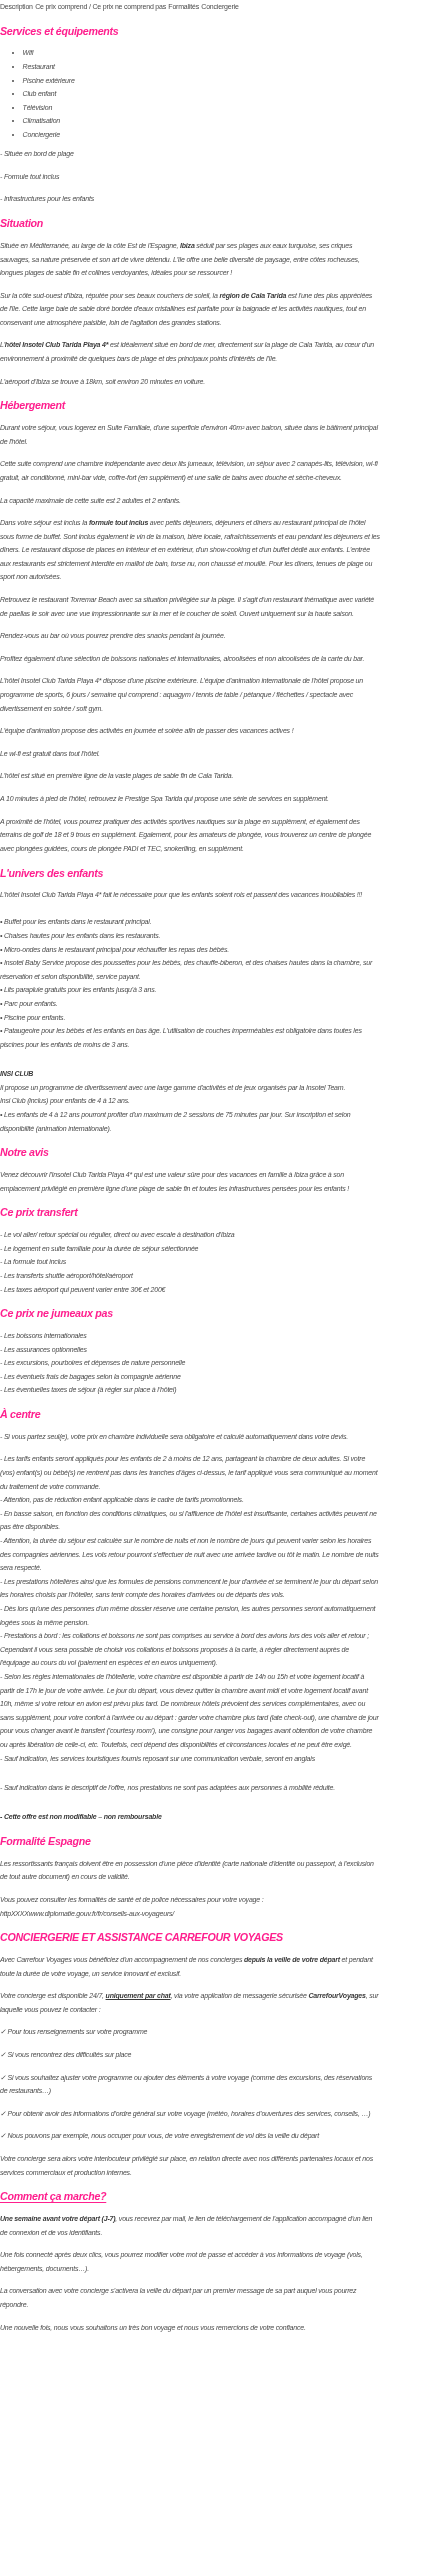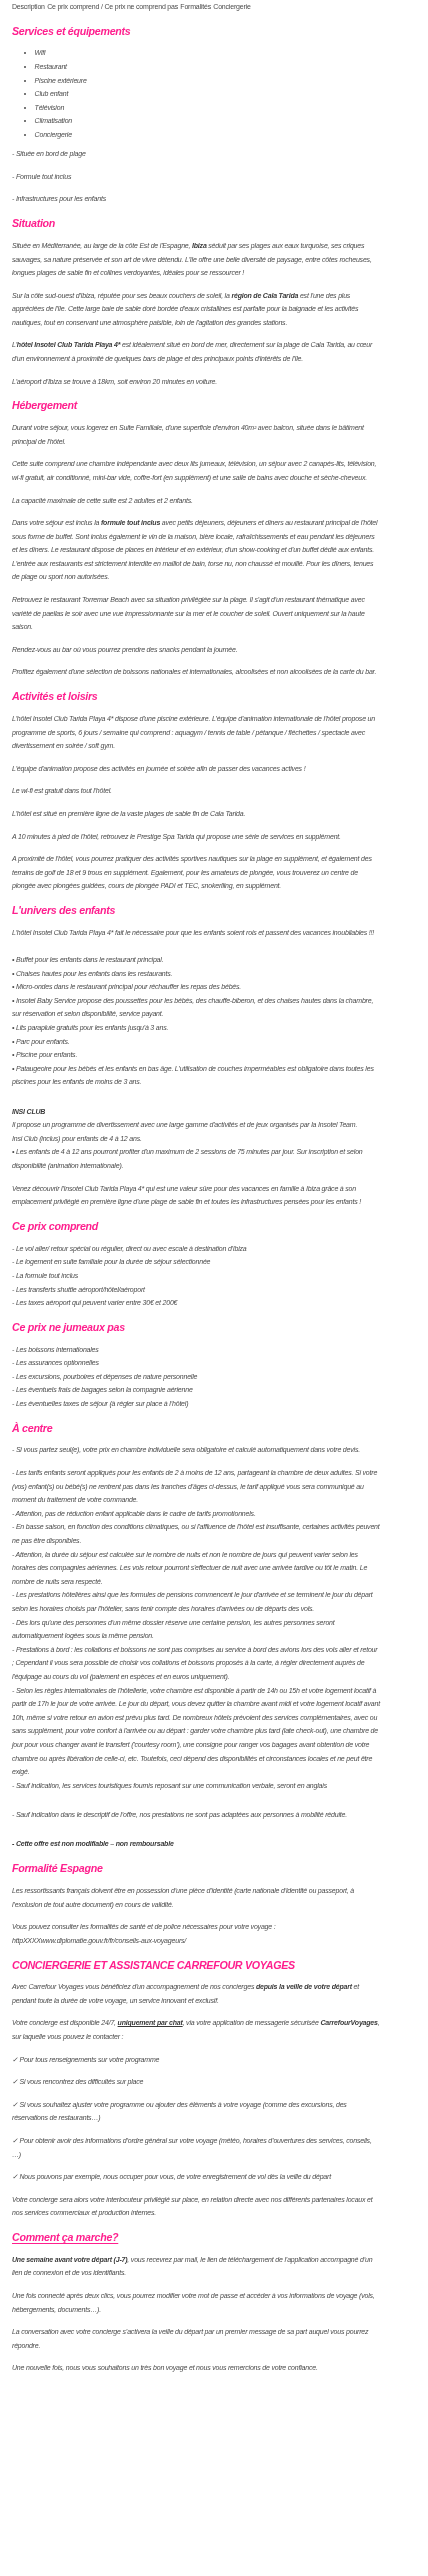--- a/index.html
+++ b/index.html
@@ -4,21 +4,21 @@
 <style>
   html, body { margin: 0; padding: 0; background: #ffffff; }
   body {
     width: 428px;
     font-family: "Liberation Sans", sans-serif;
     color: #4a4a4a;
     font-size: 7px;
     line-height: 13.6px;
     letter-spacing: -0.2px;
   }
-  .page { padding: 0 0 0 12px; width: 380px; box-sizing: border-box; }
+  .page { padding: 0 0 0 0; width: 380px; box-sizing: border-box; }
   .topline { font-style: normal; font-size: 7px; line-height: 13.6px; padding-top: 0; margin: 0; letter-spacing: -0.2px; }
   .topline span { margin-right: 2.3px; }
   h2 {
     color: #ff1f8e;
     font-style: italic;
     font-weight: bold;
     font-size: 10.7px;
     line-height: 14.7px;
     margin: 10.2px 0 8px 0;
     letter-spacing: -0.3px;
@@ -82,21 +82,20 @@
   </section>
 
   <section>
     <p><span>Dans votre séjour est inclus la </span><b>formule tout inclus</b><span> avec petits déjeuners, déjeuners et dîners au restaurant principal de l'hôtel sous forme de buffet. Sont inclus également le vin de la maison, bière locale, rafraîchissements et eau pendant les déjeuners et les dîners. Le restaurant dispose de places en intérieur et en extérieur, d'un show-cooking et d'un buffet dédié aux enfants. L'entrée aux restaurants est strictement interdite en maillot de bain, torse nu, non chaussé et mouillé. Pour les dîners, tenues de plage ou sport non autorisées.</span></p>
     <p>Retrouvez le restaurant Torremar Beach avec sa situation privilégiée sur la plage. Il s'agit d'un restaurant thématique avec variété de paellas le soir avec une vue impressionnante sur la mer et le coucher de soleil. Ouvert uniquement sur la haute saison.</p>
     <p>Rendez-vous au bar où vous pourrez prendre des snacks pendant la journée.</p>
     <p>Profitez également d'une sélection de boissons nationales et internationales, alcoolisées et non alcoolisées de la carte du bar.</p>
   </section>
 
   <section>
-    <h2>Activités et loisirs</h2>
     <p>L'hôtel Insotel Club Tarida Playa 4* dispose d'une piscine extérieure. L'équipe d'animation internationale de l'hôtel propose un programme de sports, 6 jours / semaine qui comprend : aquagym / tennis de table / pétanque / fléchettes / spectacle avec divertissement en soirée / soft gym.</p>
     <p>L'équipe d'animation propose des activités en journée et soirée afin de passer des vacances actives !</p>
     <p>Le wi-fi est gratuit dans tout l'hôtel.</p>
     <p>L'hôtel est situé en première ligne de la vaste plages de sable fin de Cala Tarida.</p>
     <p>A 10 minutes à pied de l'hôtel, retrouvez le Prestige Spa Tarida qui propose une série de services en supplément.</p>
     <p>A proximité de l'hôtel, vous pourrez pratiquer des activités sportives nautiques sur la plage en supplément, et également des terrains de golf de 18 et 9 trous en supplément. Egalement, pour les amateurs de plongée, vous trouverez un centre de plongée avec plongées guidées, cours de plongée PADI et TEC, snokerlling, en supplément.</p>
   </section>
 
   <section>
     <h2>L'univers des enfants</h2>
@@ -115,25 +114,26 @@
     <div class="spacer-sm"></div>
     <div class="plain-list">
       <div><b>INSI CLUB</b></div>
       <div>Il propose un programme de divertissement avec une large gamme d'activités et de jeux organisés par la Insotel Team.</div>
       <div>Insi Club (inclus) pour enfants de 4 à 12 ans.</div>
       <div>• Les enfants de 4 à 12 ans pourront profiter d'un maximum de 2 sessions de 75 minutes par jour. Sur inscription et selon disponibilité (animation internationale).</div>
     </div>
   </section>
 
   <section>
+    <h2>Notre avis</h2>
     <p>Venez découvrir l'Insotel Club Tarida Playa 4* qui est une valeur sûre pour des vacances en famille à Ibiza grâce à son emplacement privilégié en première ligne d'une plage de sable fin et toutes les infrastructures pensées pour les enfants !</p>
   </section>
 
   <section>
-    <h2>Ce prix comprend</h2>
+    <h2>Ce prix transfert</h2>
     <div class="plain-list">
       <div>- Le vol aller/ retour spécial ou régulier, direct ou avec escale à destination d'Ibiza</div>
       <div>- Le logement en suite familiale pour la durée de séjour sélectionnée</div>
       <div>- La formule tout inclus</div>
       <div>- Les transferts shuttle aéroport/hôtel/aéroport</div>
       <div>- Les taxes aéroport qui peuvent varier entre 30€ et 200€</div>
     </div>
   </section>
 
   <section>

